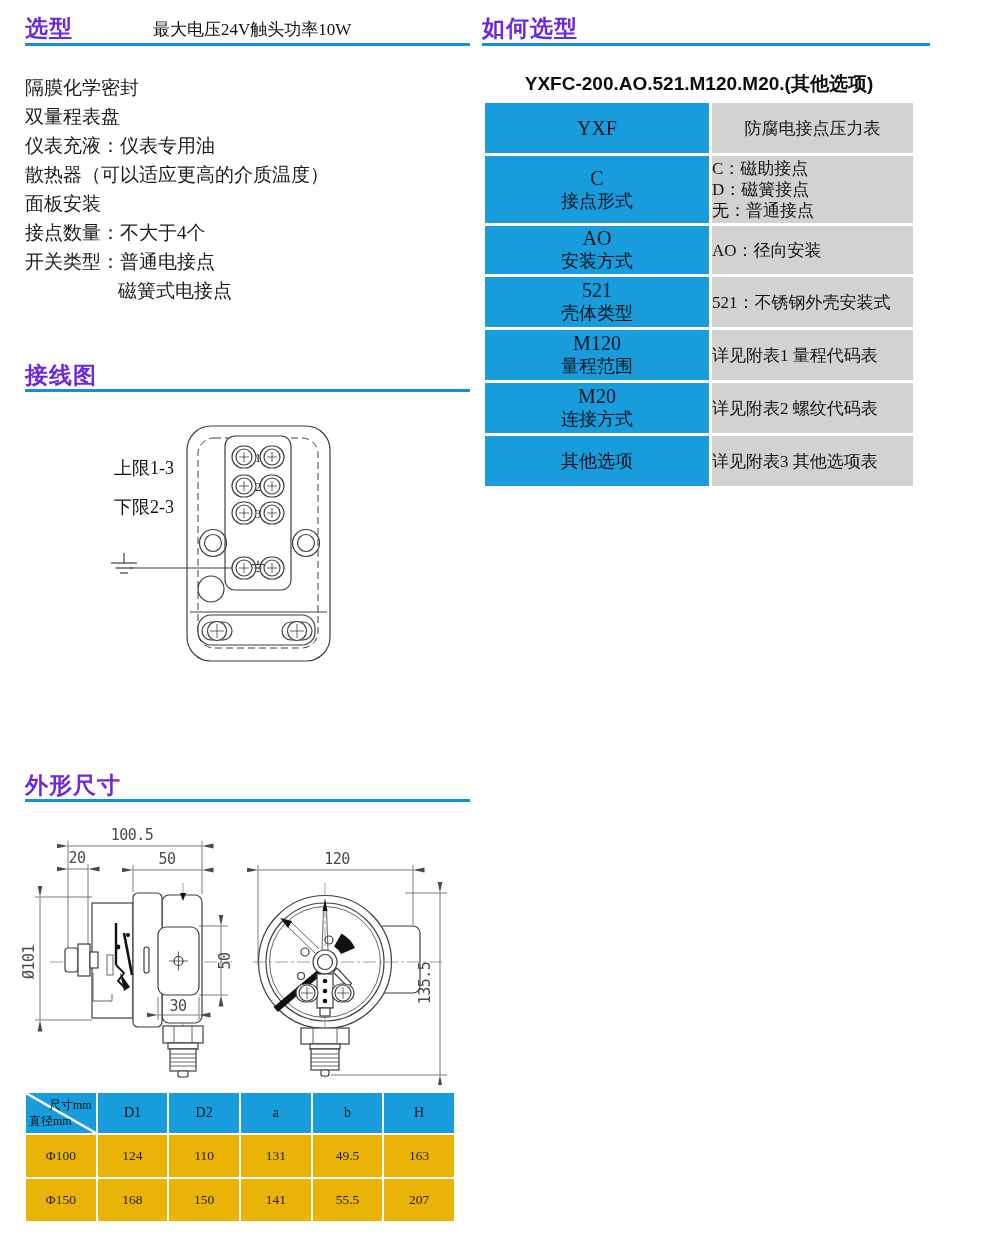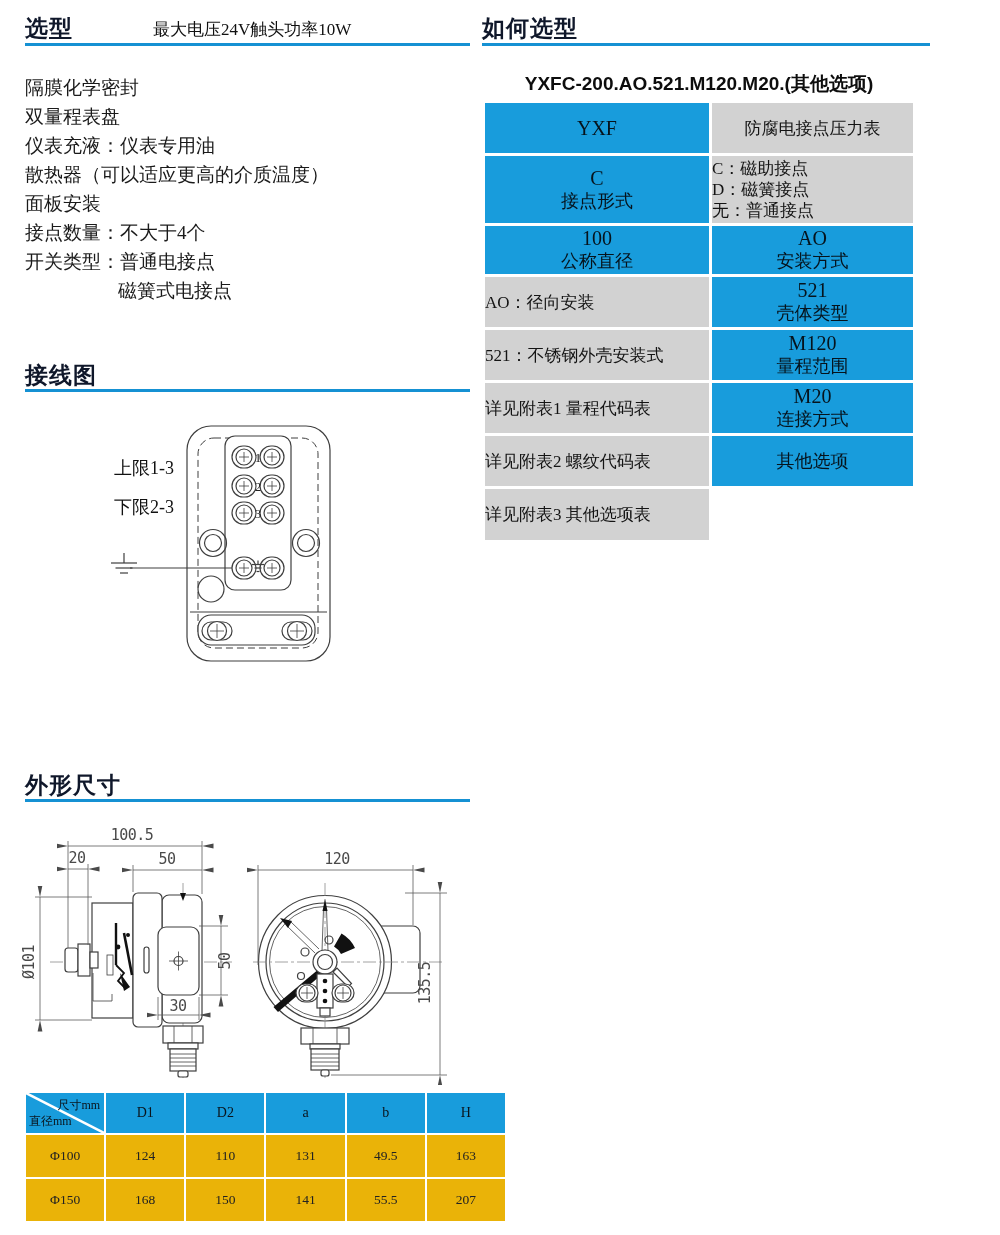--- a/index.html
+++ b/index.html
@@ -5,21 +5,21 @@
   html,body { margin:0; padding:0; }
   body {
     width:1000px; height:1235px; position:relative; background:#ffffff;
     font-family:"Liberation Serif", serif; color:#1a1a1a; overflow:hidden;
   }
   .abs { position:absolute; }
 
   
   .sec-title {
     font-family:"Liberation Sans", sans-serif; font-weight:bold;
-    font-size:23px; color:#0f172a; letter-spacing:1px;
+    font-size:23px; color:#6d28d9; letter-spacing:1px;
   }
   .sec-rule { height:3px; background:#1591D3; }
   .subtitle { font-size:17px; color:#111; }
 
   
   .features { font-size:19px; line-height:29px; }
   .features .indent { margin-left:93px; }
 
   
   .model-code {
@@ -45,21 +45,21 @@
   .t1-code { font-size:20px; line-height:23px; }
   .t1-sub  { font-size:18px; line-height:23px; }
   .t1-desc { font-size:17px; line-height:21px; }
 
   
   .wire-label { font-size:18px; color:#111; }
 
   
   .dim-table {
     display:grid; grid-template-columns:repeat(6,1fr);
-    grid-template-rows:40px 42px 42px; gap:2px; width:479px;
+    grid-template-rows:40px 42px 42px; gap:2px; width:428px;
   }
   .dh {
     background:#189CDC; display:flex; align-items:center; justify-content:center;
     font-size:14px; color:#0a141c;
   }
   .dd {
     background:#eab308; display:flex; align-items:center; justify-content:center;
     font-size:13.5px; color:#222;
   }
   .diag-cell { position:relative; background:#189CDC; }
@@ -115,24 +115,20 @@
   <div class="cell-blue">
     <div class="t1-code">C</div>
     <div class="t1-sub">接点形式</div>
   </div>
   <div class="cell-gray">
     <div class="t1-desc">C：磁助接点</div>
     <div class="t1-desc">D：磁簧接点</div>
     <div class="t1-desc">无：普通接点</div>
   </div>
 
-  <div class="cell-blue">
-    <div class="t1-code">100</div>
-    <div class="t1-sub">公称直径</div>
-  </div>
 
   <div class="cell-blue">
     <div class="t1-code">AO</div>
     <div class="t1-sub">安装方式</div>
   </div>
   <div class="cell-gray">
     <div class="t1-desc">AO：径向安装</div>
   </div>
 
   <div class="cell-blue">

